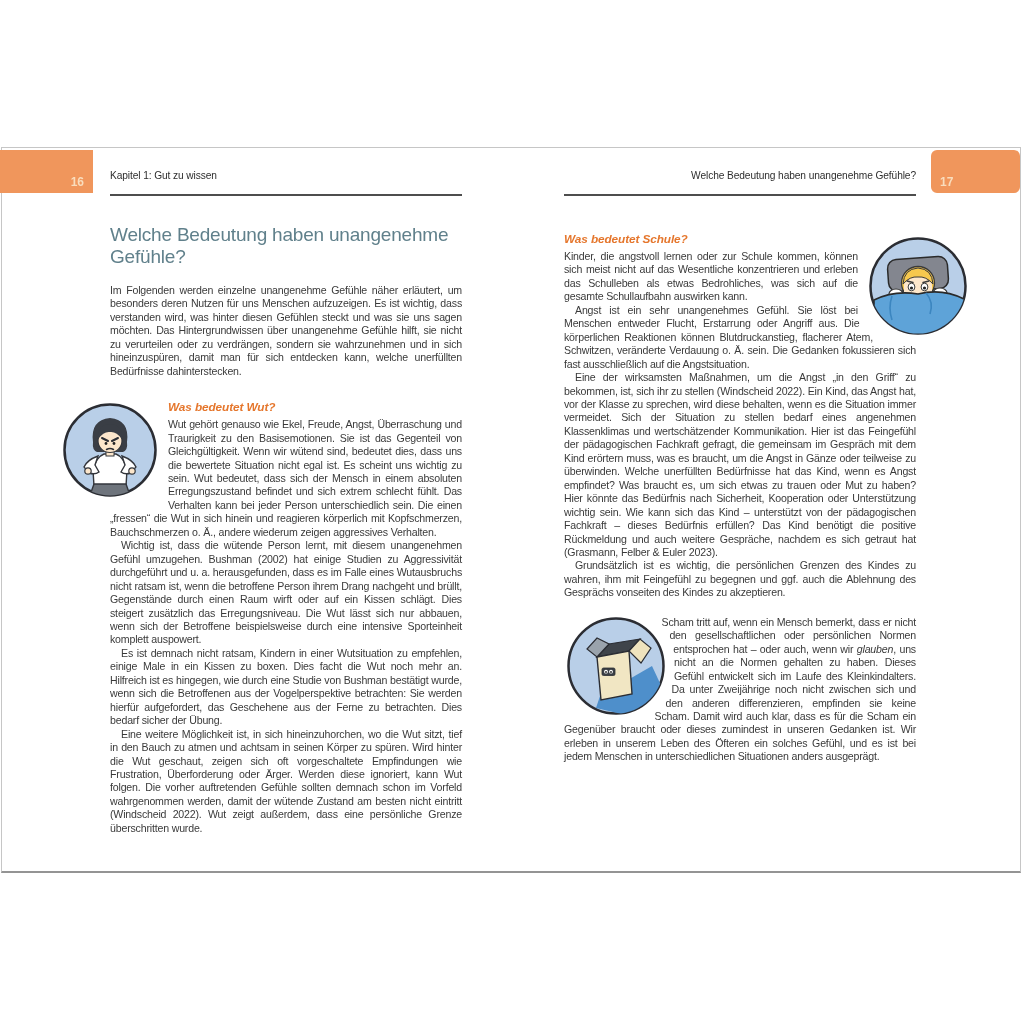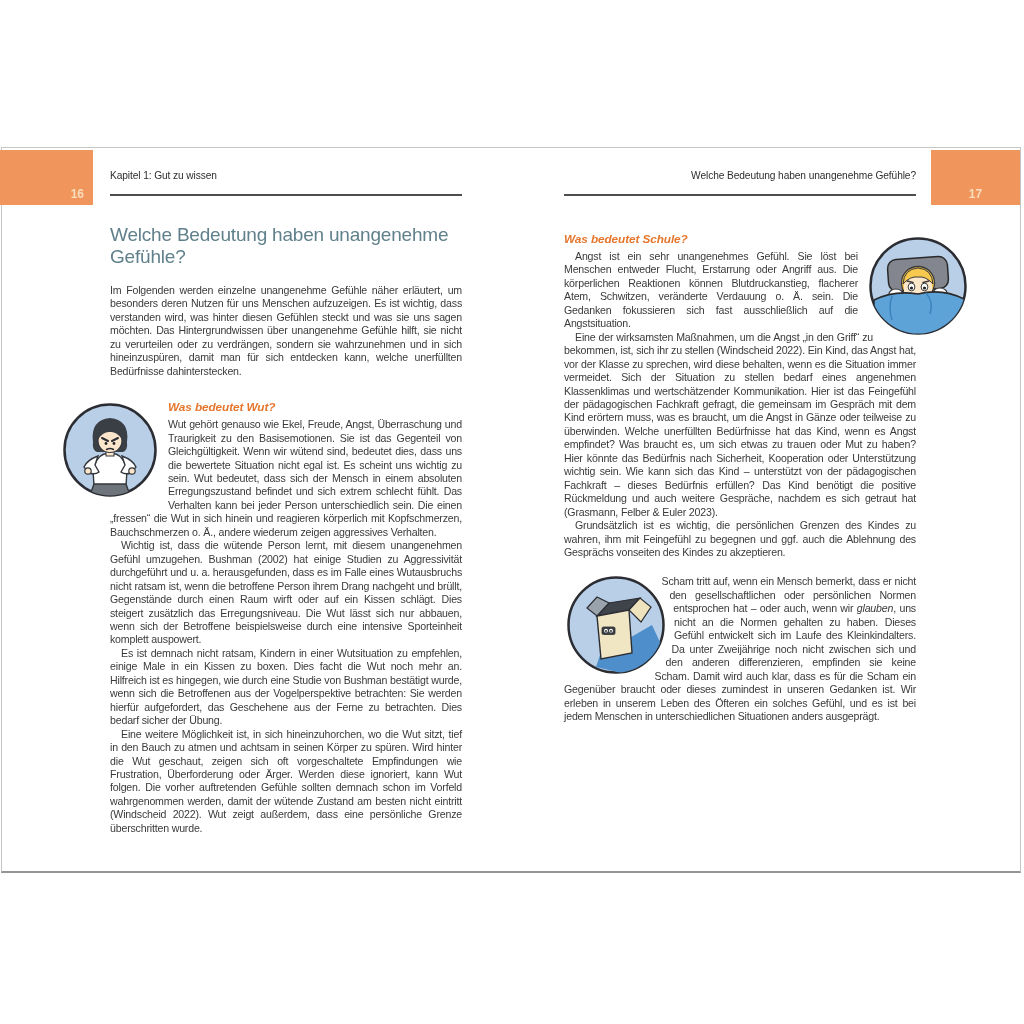--- a/index.html
+++ b/index.html
@@ -6,26 +6,26 @@
   body{
     width:1024px;height:1024px;position:relative;background:#ffffff;
     font-family:"Liberation Sans","DejaVu Sans",sans-serif;color:#3a3a3a;
   }
   .spread{
     position:absolute;left:1px;top:147px;width:1020px;height:726px;
     background:#fff;border:1px solid #c6c6c6;border-bottom:2px solid #949494;
     box-sizing:border-box;
   }
   .corner-block{
-    position:absolute;top:150px;height:55px;background:#f0965c;
+    position:absolute;top:150px;height:43px;background:#f0965c;
     display:flex;align-items:flex-end;box-sizing:border-box;
     font-size:12px;font-weight:bold;color:#f9ddbd;padding:4px 9px;
   }
   .corner-block.left{left:0;width:93px;justify-content:flex-end;}
-  .corner-block.right{left:931px;width:89px;justify-content:center;}
+  .corner-block.right{left:931px;width:89px;justify-content:flex-start;border-radius:6px;}
   .running-header{
     position:absolute;top:170px;font-size:10.2px;color:#2e2e2e;width:352px;
     letter-spacing:-0.1px;
   }
   .running-header.left{left:110px;text-align:left;}
   .running-header.right{left:564px;text-align:right;}
   .header-rule{position:absolute;top:194px;width:352px;height:2px;background:#4e4e4e;}
   .header-rule.left{left:110px;}
   .header-rule.right{left:564px;}
 
@@ -168,20 +168,21 @@
           <ellipse cx="28" cy="58" rx="7" ry="5" fill="#ffffff" stroke="#3a3a3a" stroke-width="1.2"></ellipse>
           <ellipse cx="72" cy="57" rx="7" ry="5" fill="#ffffff" stroke="#3a3a3a" stroke-width="1.2"></ellipse>
 
           <path d="M6,64 Q26,54 50,58 Q74,52 96,63 L96,100 L6,100 Z" fill="#5ea3d8" stroke="#2a2a2a" stroke-width="1.6"></path>
           <path d="M58,57 Q66,66 62,78" stroke="#3c86c0" stroke-width="1.6" fill="none"></path>
           <path d="M24,60 Q20,72 24,84" stroke="#3c86c0" stroke-width="1.6" fill="none"></path>
         </g>
       </svg>
     </div>
     <h2 class="emotion-heading">Was bedeutet Schule?</h2>
+    <p class="body">Kinder, die angstvoll lernen oder zur Schule kommen, können sich meist nicht auf das Wesentliche konzentrieren und erleben das Schulleben als etwas Bedrohliches, was sich auf die gesamte Schullaufbahn auswirken kann.</p>
     <p class="body indent">Angst ist ein sehr unangenehmes Gefühl. Sie löst bei Menschen entweder Flucht, Erstarrung oder Angriff aus. Die körperlichen Reaktionen können Blutdruckanstieg, flacherer Atem, Schwitzen, veränderte Verdauung o. Ä. sein. Die Gedanken fokussieren sich fast ausschließlich auf die Angstsituation.</p>
     <p class="body indent">Eine der wirksamsten Maßnahmen, um die Angst „in den Griff“ zu bekommen, ist, sich ihr zu stellen (Windscheid 2022). Ein Kind, das Angst hat, vor der Klasse zu sprechen, wird diese behalten, wenn es die Situation immer vermeidet. Sich der Situation zu stellen bedarf eines angenehmen Klassenklimas und wertschätzender Kommunikation. Hier ist das Feingefühl der pädagogischen Fachkraft gefragt, die gemeinsam im Gespräch mit dem Kind erörtern muss, was es braucht, um die Angst in Gänze oder teilweise zu überwinden. Welche unerfüllten Bedürfnisse hat das Kind, wenn es Angst empfindet? Was braucht es, um sich etwas zu trauen oder Mut zu haben? Hier könnte das Bedürfnis nach Sicherheit, Kooperation oder Unterstützung wichtig sein. Wie kann sich das Kind – unterstützt von der pädagogischen Fachkraft – dieses Bedürfnis erfüllen? Das Kind benötigt die positive Rückmeldung und auch weitere Gespräche, nachdem es sich getraut hat (Grasmann, Felber &amp; Euler 2023).</p>
     <p class="body indent">Grundsätzlich ist es wichtig, die persönlichen Grenzen des Kindes zu wahren, ihm mit Feingefühl zu begegnen und ggf. auch die Ablehnung des Gesprächs vonseiten des Kindes zu akzeptieren.</p>
   </section>
 
   <section class="scham clearfix">
     <div class="float-circle scham-float">
       <svg width="100" height="100" viewBox="0 0 100 100">
         <defs>
             <clipPath id="sclip">

